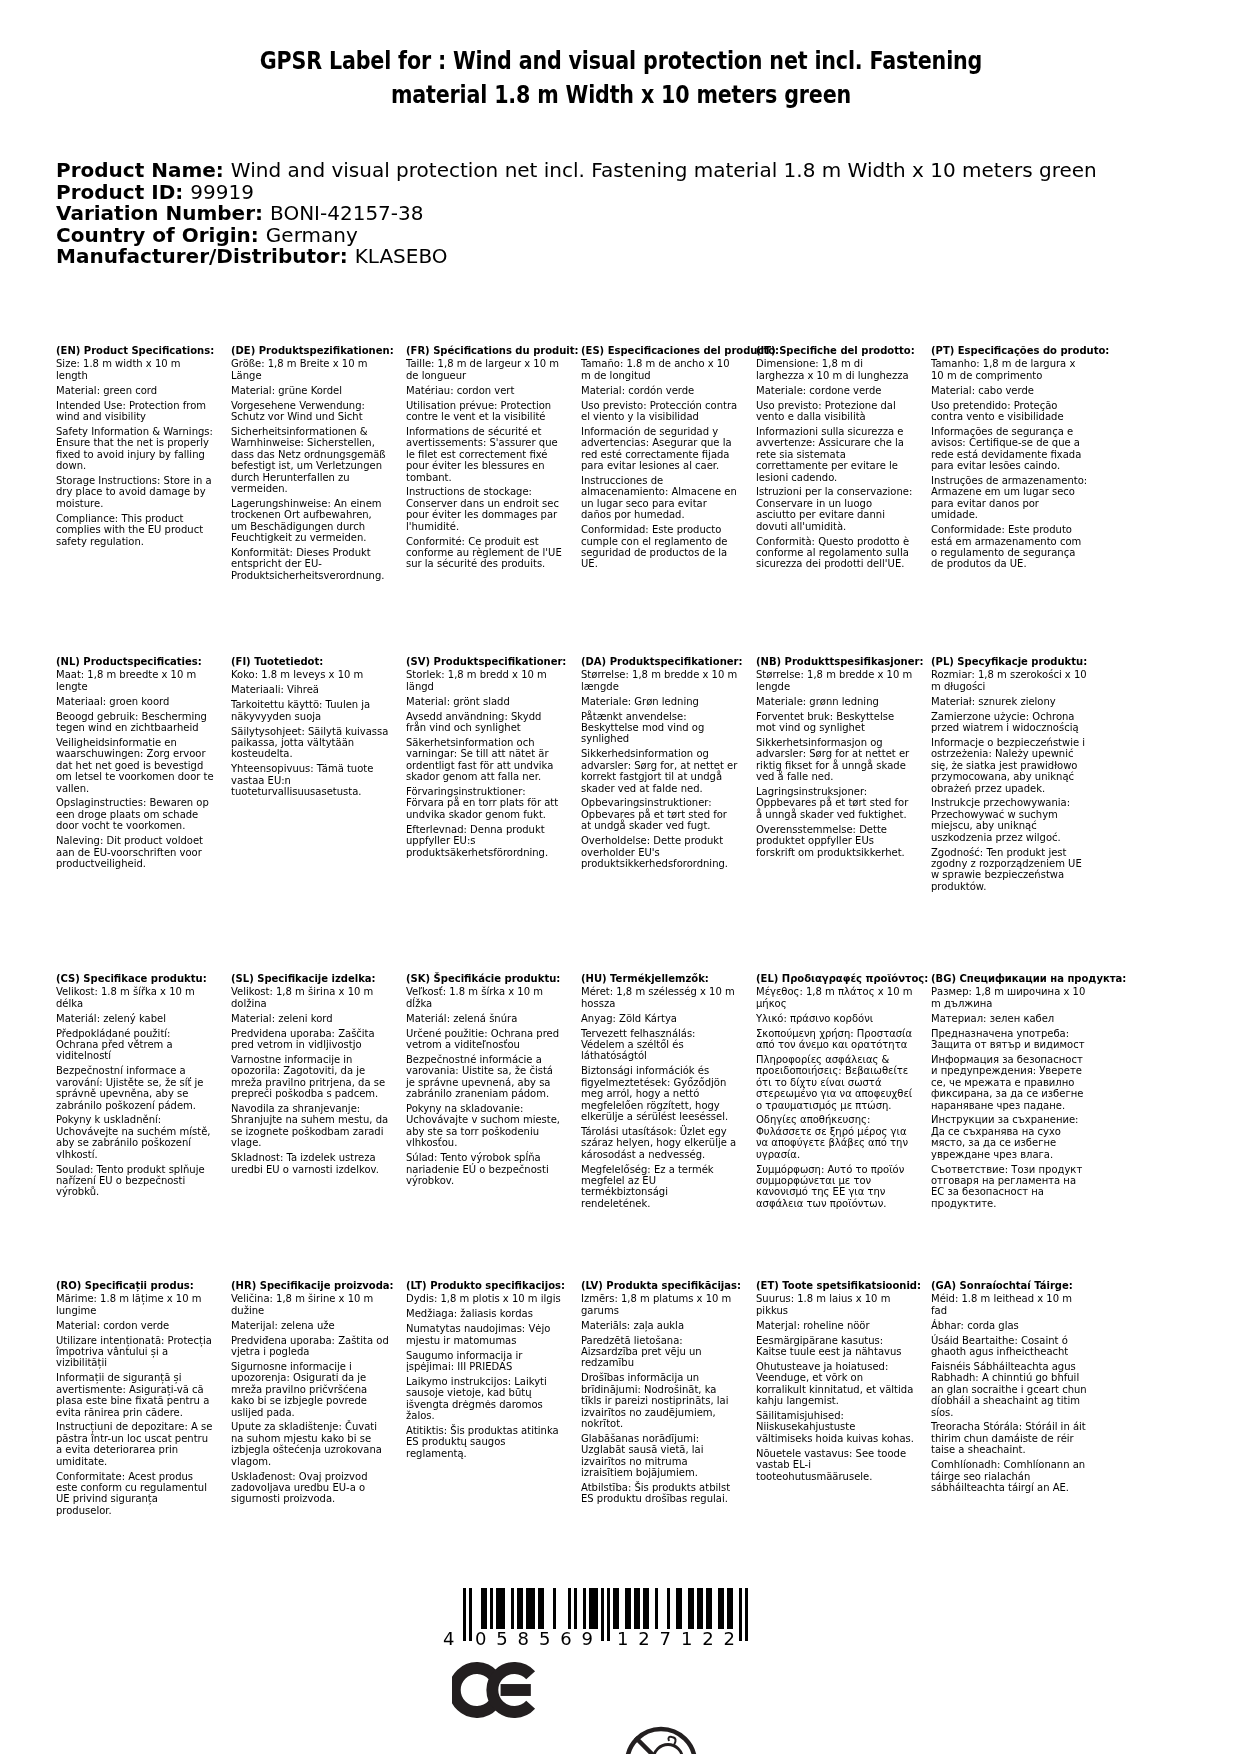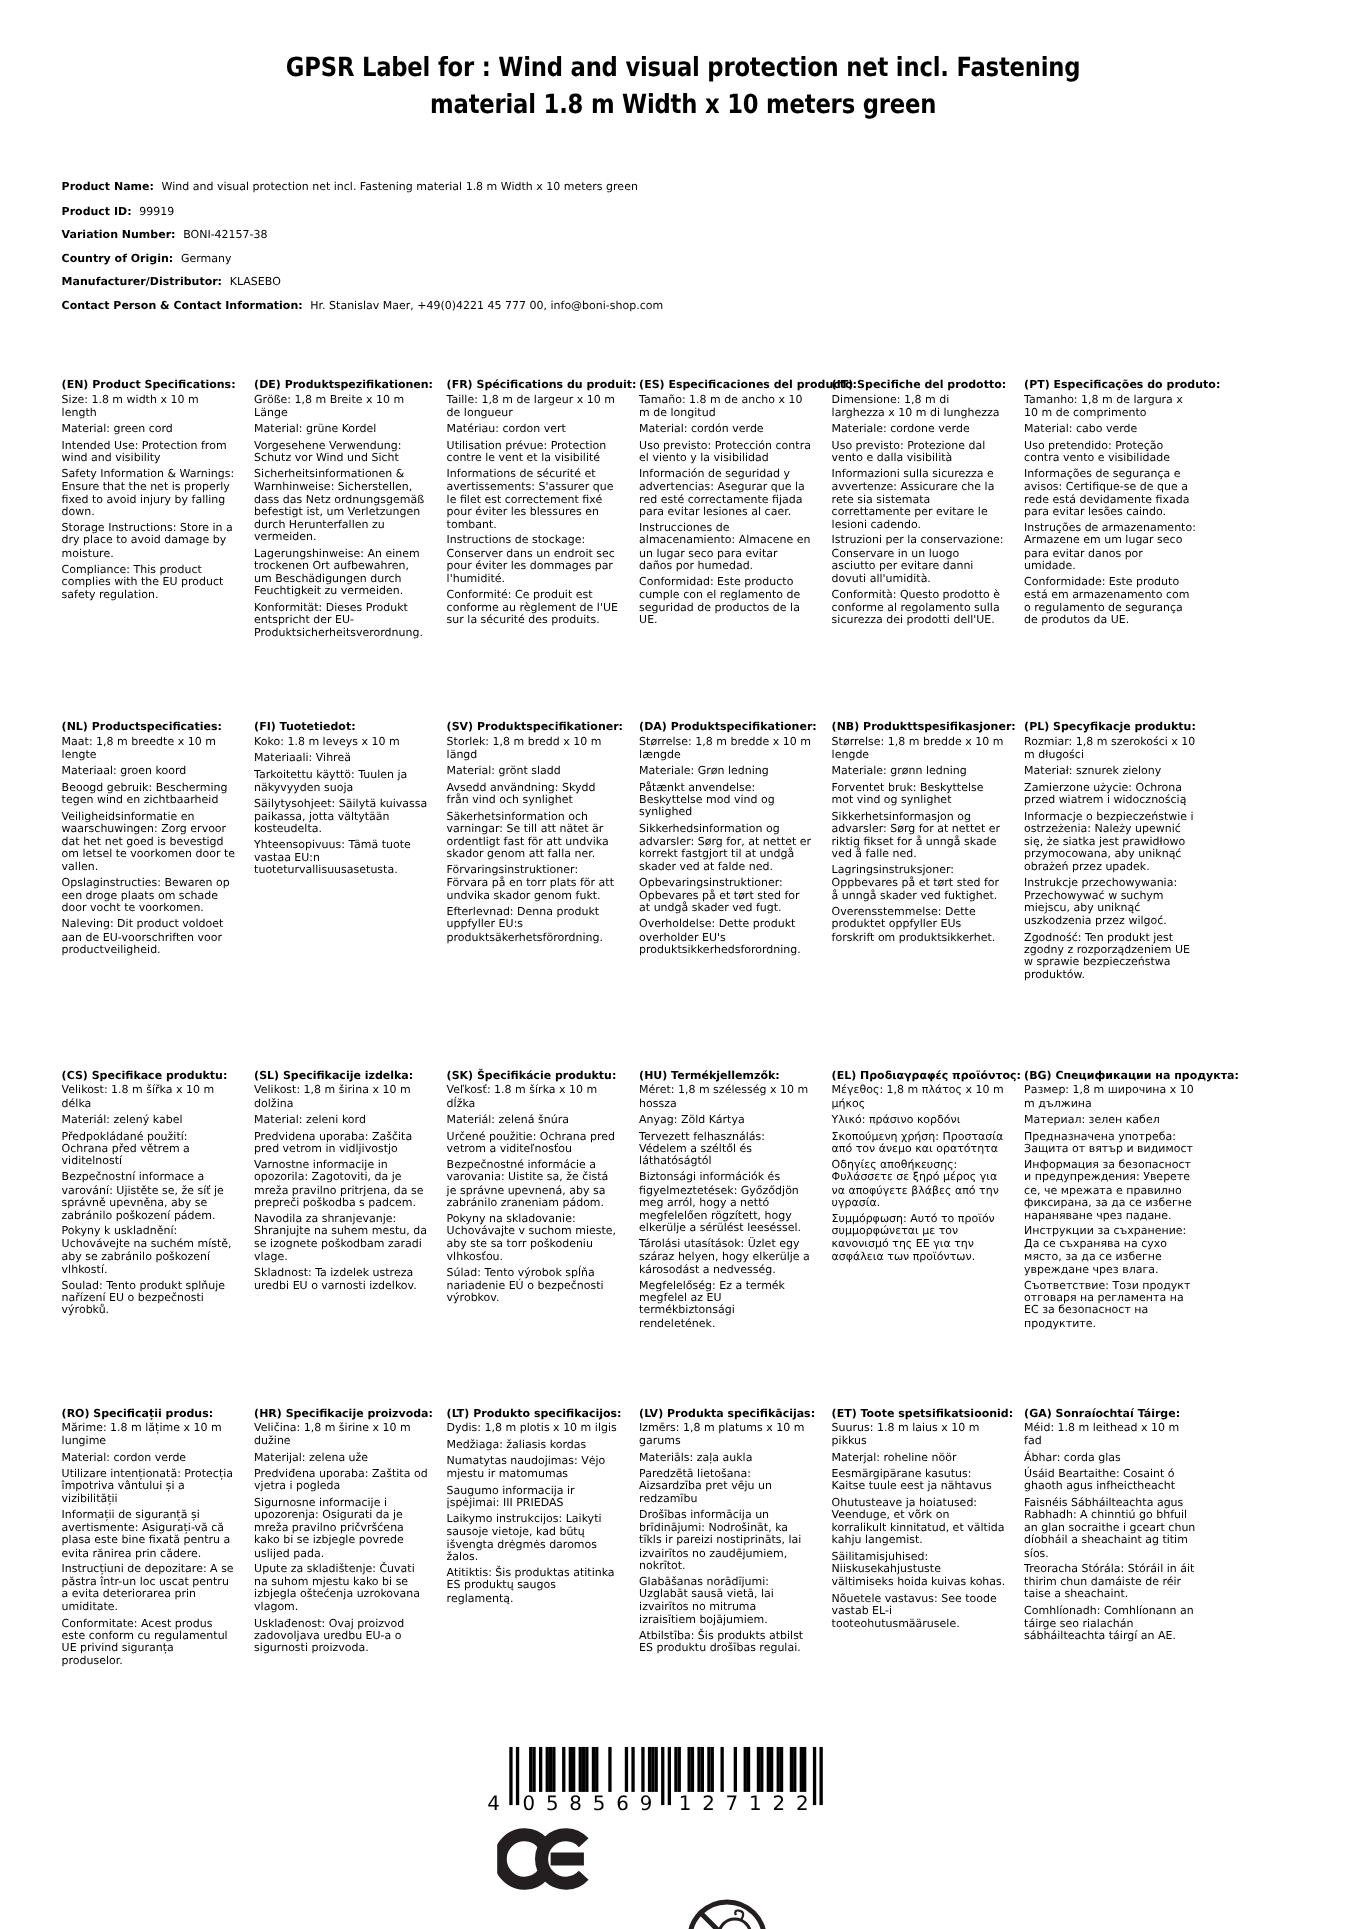--- a/index.html
+++ b/index.html
@@ -12,21 +12,21 @@
   .title {
     position:absolute; top:44px; left:50%;
     transform:translateX(-50%) scaleX(0.86); transform-origin:50% 0;
     width:1000px; text-align:center;
     font-size:24px; font-weight:bold; line-height:34px;
     letter-spacing:-0.2px;
   }
   .title-line { display:block; }
   .product-info {
     position:absolute; top:160px; left:56px; right:40px;
-    font-size:10px; line-height:21.5px;
+    font-size:20px; line-height:21.5px;
   }
   .info-label { font-weight:bold; margin-right:7px; }
   .lang-grid {
     position:absolute; top:345px; left:56px;
     display:grid;
     grid-template-columns:repeat(6,158px);
     column-gap:17px;
     grid-template-rows:311px 317px 307px auto;
   }
   .lang-block { width:158px; font-size:10px; line-height:11.4px; }
@@ -46,21 +46,20 @@
     <span class="title-line">GPSR Label for : Wind and visual protection net incl. Fastening</span>
     <span class="title-line">material 1.8 m Width x 10 meters green</span>
   </h1>
 
   <div class="product-info">
       <div class="info-row"><span class="info-label">Product Name:</span><span class="info-value">Wind and visual protection net incl. Fastening material 1.8 m Width x 10 meters green</span></div>
       <div class="info-row"><span class="info-label">Product ID:</span><span class="info-value">99919</span></div>
       <div class="info-row"><span class="info-label">Variation Number:</span><span class="info-value">BONI-42157-38</span></div>
       <div class="info-row"><span class="info-label">Country of Origin:</span><span class="info-value">Germany</span></div>
       <div class="info-row"><span class="info-label">Manufacturer/Distributor:</span><span class="info-value">KLASEBO</span></div>
-      <div class="info-row"><span class="info-label">Contact Person &amp; Contact Information:</span><span class="info-value">Hr. Stanislav Maer, +49(0)4221 45 777 00, info@boni-shop.com</span></div>
     </div>
 
   <div class="lang-grid">
       <div class="lang-block">
         <div class="lang-header">(EN) Product Specifications:</div>
         <p class="lang-par">Size: 1.8 m width x 10 m length</p>
         <p class="lang-par">Material: green cord</p>
         <p class="lang-par">Intended Use: Protection from wind and visibility</p>
         <p class="lang-par">Safety Information &amp; Warnings: Ensure that the net is properly fixed to avoid injury by falling down.</p>
         <p class="lang-par">Storage Instructions: Store in a dry place to avoid damage by moisture.</p>
@@ -198,20 +197,21 @@
         <p class="lang-par">Tervezett felhasználás: Védelem a széltől és láthatóságtól</p>
         <p class="lang-par">Biztonsági információk és figyelmeztetések: Győződjön meg arról, hogy a nettó megfelelően rögzített, hogy elkerülje a sérülést leeséssel.</p>
         <p class="lang-par">Tárolási utasítások: Üzlet egy száraz helyen, hogy elkerülje a károsodást a nedvesség.</p>
         <p class="lang-par">Megfelelőség: Ez a termék megfelel az EU termékbiztonsági rendeletének.</p>
       </div>
       <div class="lang-block">
         <div class="lang-header">(EL) Προδιαγραφές προϊόντος:</div>
         <p class="lang-par">Μέγεθος: 1,8 m πλάτος x 10 m μήκος</p>
         <p class="lang-par">Υλικό: πράσινο κορδόνι</p>
         <p class="lang-par">Σκοπούμενη χρήση: Προστασία από τον άνεμο και ορατότητα</p>
+        <p class="lang-par">Πληροφορίες ασφάλειας &amp; προειδοποιήσεις: Βεβαιωθείτε ότι το δίχτυ είναι σωστά στερεωμένο για να αποφευχθεί ο τραυματισμός με πτώση.</p>
         <p class="lang-par">Οδηγίες αποθήκευσης: Φυλάσσετε σε ξηρό μέρος για να αποφύγετε βλάβες από την υγρασία.</p>
         <p class="lang-par">Συμμόρφωση: Αυτό το προϊόν συμμορφώνεται με τον κανονισμό της ΕΕ για την ασφάλεια των προϊόντων.</p>
       </div>
       <div class="lang-block">
         <div class="lang-header">(BG) Спецификации на продукта:</div>
         <p class="lang-par">Размер: 1,8 m широчина x 10 m дължина</p>
         <p class="lang-par">Материал: зелен кабел</p>
         <p class="lang-par">Предназначена употреба: Защита от вятър и видимост</p>
         <p class="lang-par">Информация за безопасност и предупреждения: Уверете се, че мрежата е правилно фиксирана, за да се избегне нараняване чрез падане.</p>
         <p class="lang-par">Инструкции за съхранение: Да се съхранява на сухо място, за да се избегне увреждане чрез влага.</p>

